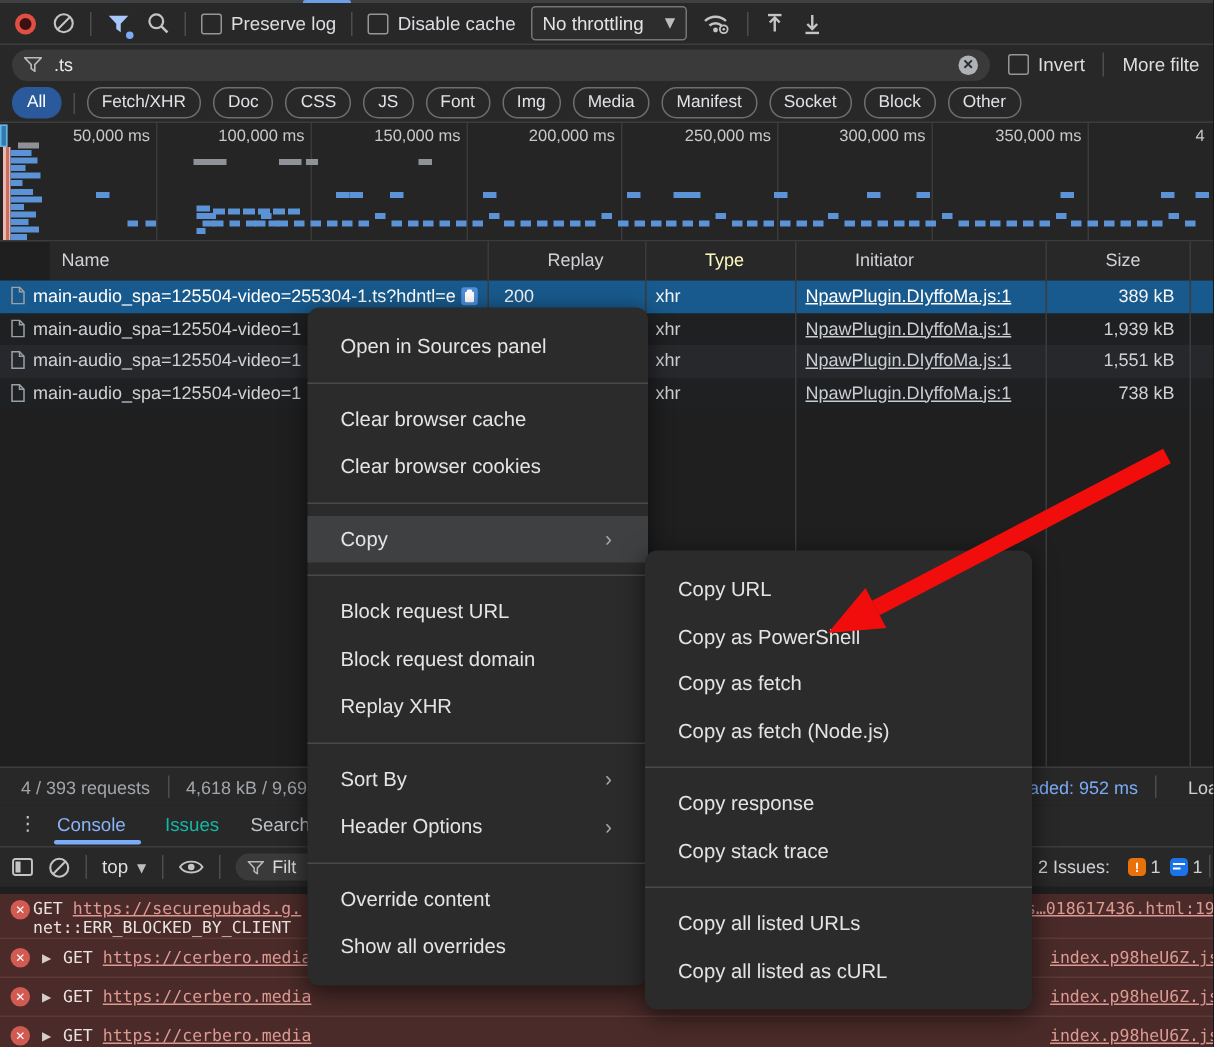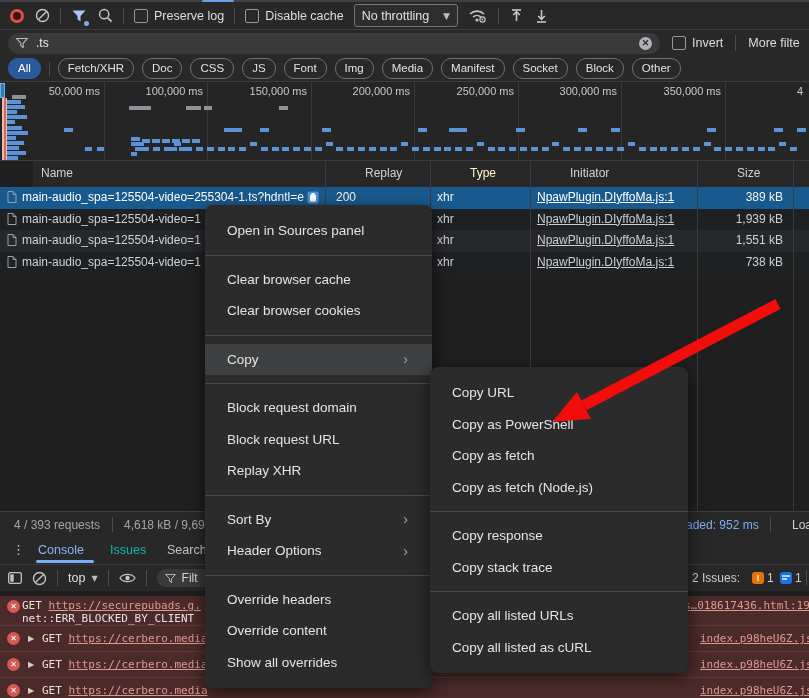--- a/index.html
+++ b/index.html
@@ -441,41 +441,38 @@
       <div class="menu-item">
         <span>Clear browser cookies</span>
       </div>
       <div class="menu-sep"></div>
       <div class="menu-item hl">
         <span>Copy</span>
         <span class="menu-arrow">›</span>
       </div>
       <div class="menu-sep"></div>
       <div class="menu-item">
+        <span>Block request URL</span>
+      </div>
+      <div class="menu-item">
         <span>Block request domain</span>
-      </div>
-      <div class="menu-item">
-        <span>Block request URL</span>
       </div>
       <div class="menu-item">
         <span>Replay XHR</span>
       </div>
       <div class="menu-sep"></div>
       <div class="menu-item">
         <span>Sort By</span>
         <span class="menu-arrow">›</span>
       </div>
       <div class="menu-item">
         <span>Header Options</span>
         <span class="menu-arrow">›</span>
       </div>
       <div class="menu-sep"></div>
-      <div class="menu-item">
-        <span>Override headers</span>
-      </div>
       <div class="menu-item">
         <span>Override content</span>
       </div>
       <div class="menu-item">
         <span>Show all overrides</span>
       </div>
     </div>
   <div class="menu" id="submenu" style="z-index: 61; left: 430px; top: 367px; width: 258px;">
       <div class="menu-item">
         <span>Copy URL</span>

